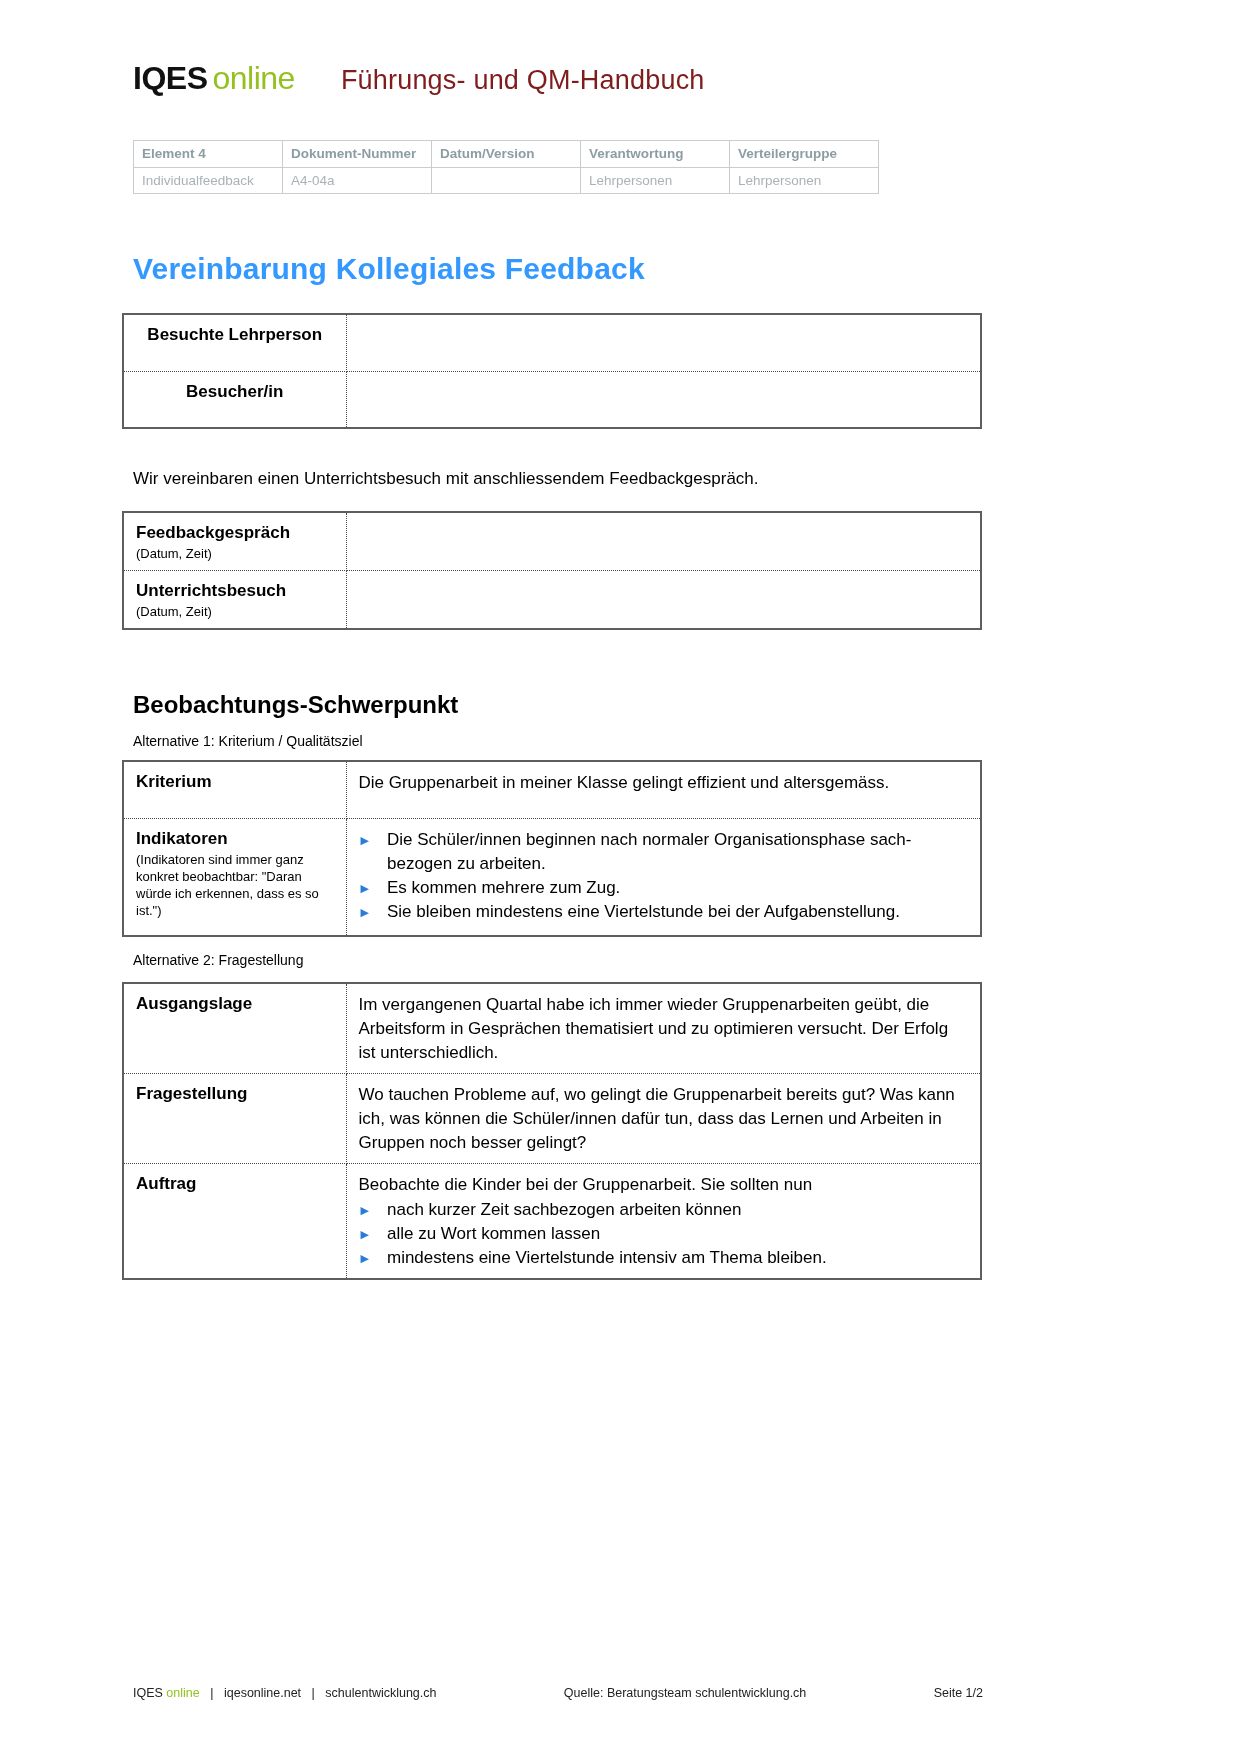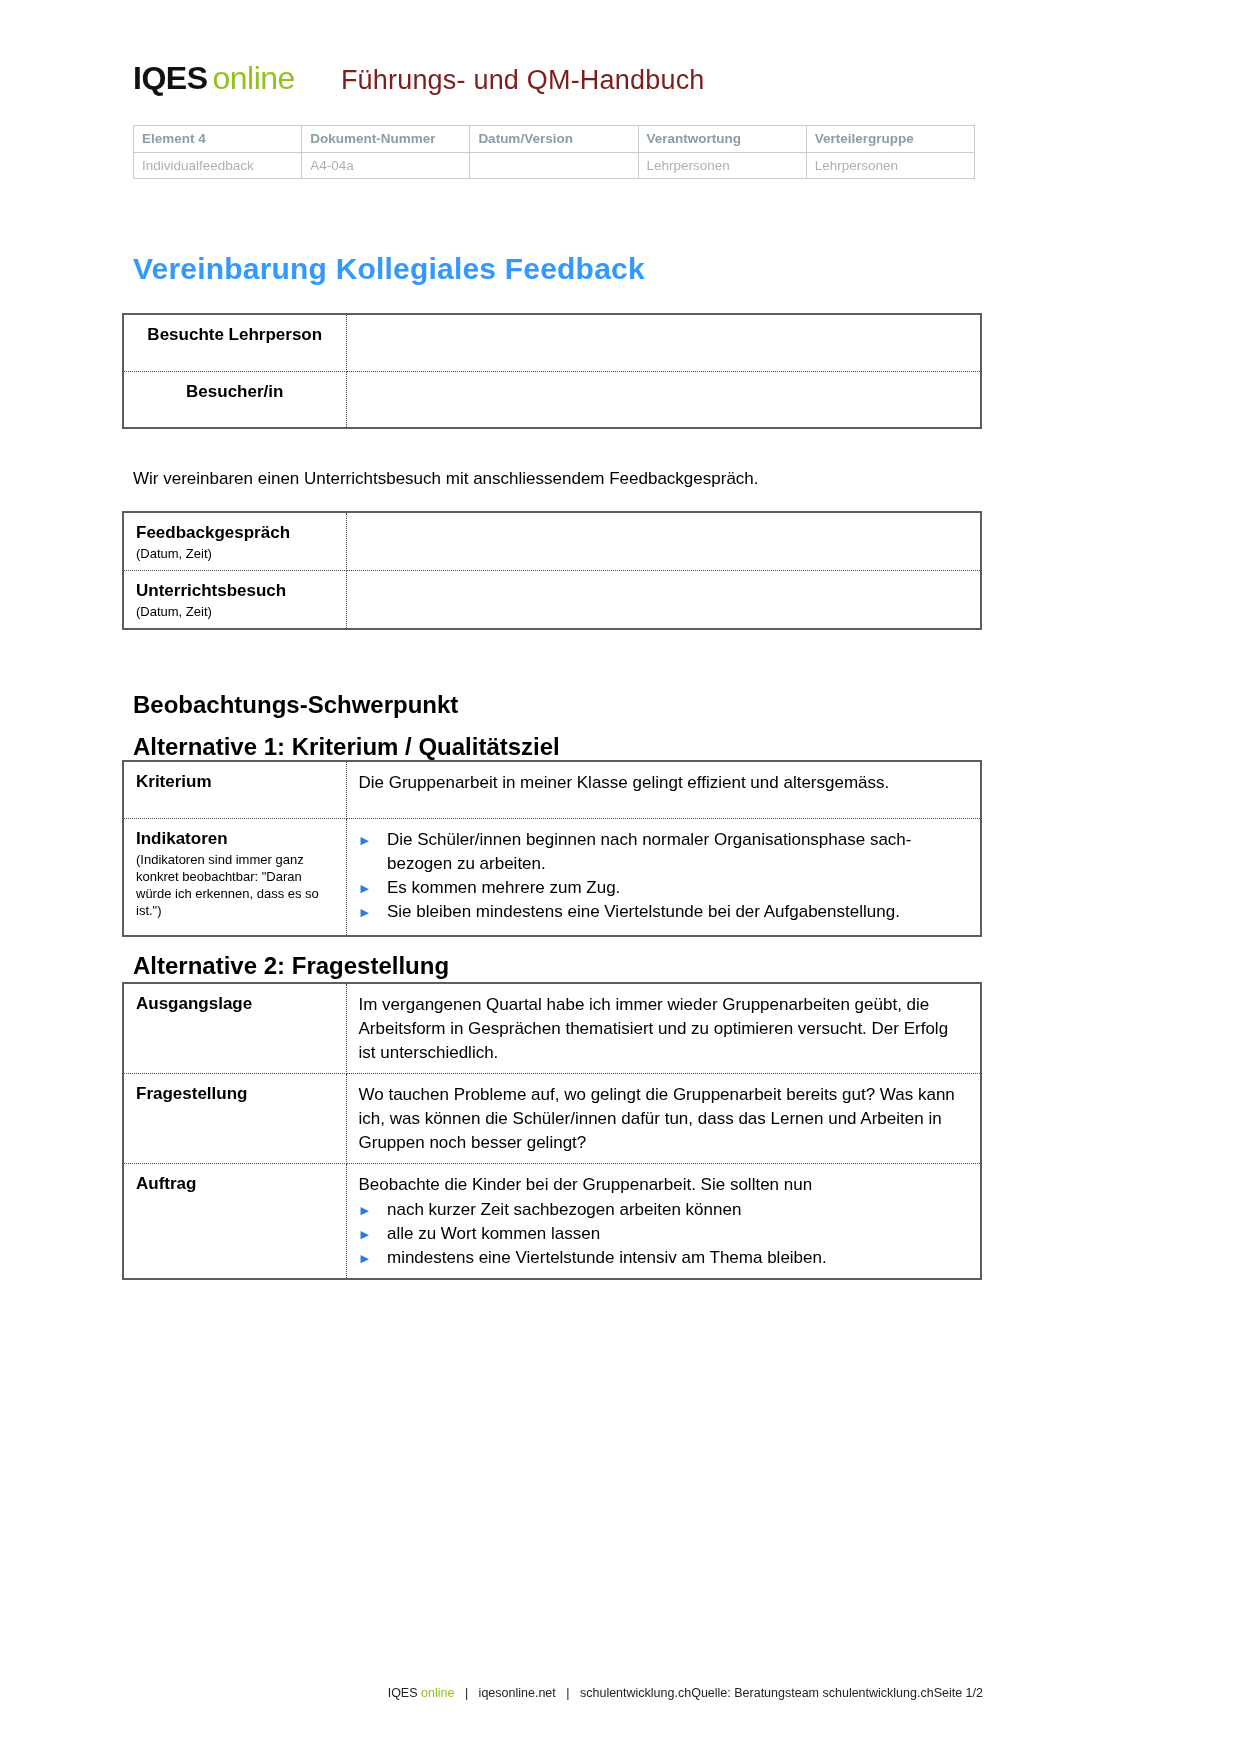--- a/index.html
+++ b/index.html
@@ -18,21 +18,21 @@
     position: absolute; top: 60px; left: 133px;
     display: flex; align-items: baseline;
   }
   .logo { white-space: nowrap; letter-spacing: -0.5px; }
   .logo-iqes { font-size: 32px; font-weight: 800; color: #111111; }
   .logo-online { font-size: 32px; font-weight: 400; color: #95C11F; margin-left: 5px; }
   .handbook-title { font-size: 27px; font-weight: 400; color: #7f1d1d; margin-left: 46px; letter-spacing: 0.2px; }
 
   
   .meta-table {
-    position: absolute; top: 125px; left: 133px; width: 842px;
+    position: absolute; top: 140px; left: 133px; width: 746px;
     border-collapse: collapse; table-layout: fixed;
     font-size: 13.5px;
   }
   .meta-table td {
     border: 1px solid #C9CDCF;
     padding: 4px 8px 5px 8px;
     overflow: hidden; white-space: nowrap;
   }
   .meta-table tr.meta-head td { color: #8C9DA3; font-weight: 700; height: 27px; }
   .meta-table tr.meta-vals td { color: #A9B3B6; font-weight: 400; height: 26px; }
@@ -67,21 +67,21 @@
     font-size: 17px; color: #000;
   }
 
   
   .section-heading {
     position: absolute; top: 691px; left: 133px;
     font-size: 24px; font-weight: 700; color: #000;
   }
   .sub-heading {
     position: absolute; left: 133px;
-    font-size: 24px; font-weight: 700; color: #000;
+    font-size: 14px; font-weight: 400; color: #000;
   }
   .h-alt1 { top: 733px; }
   .h-alt2 { top: 952px; }
 
   .t-alt1 { top: 760px; }
   .t-alt1 tr.r-kriterium td { height: 57px; }
   .t-alt1 tr.r-indika  td { height: 118px; }
   .t-alt2 { top: 982px; }
   .t-alt2 tr.r-ausgang td { height: 82px; }
   .t-alt2 tr.r-frage   td { height: 82px; }
@@ -95,21 +95,21 @@
     color: #2B7CD9; font-size: 11px; line-height: 24px;
     margin-right: 18px; margin-left: 2px;
     transform: translateY(-0.5px);
   }
   .btext { flex: 1 1 auto; line-height: 24px; color: #000; }
   .auftrag-intro { line-height: 24px; margin-bottom: 1px; color: #000; }
 
   
   .footer {
     position: absolute; top: 1686px; left: 133px; width: 850px;
-    display: flex; justify-content: flex-end; align-items: baseline;
+    display: flex; justify-content: space-between; align-items: baseline;
     font-size: 12.5px; color: #222222;
   }
   .footer .green { color: #95C11F; }
   .footer .sep { margin: 0 7px; color: #222; }
   .footer-left  { white-space: nowrap; }
   .footer-mid   { white-space: nowrap; }
   .footer-right { white-space: nowrap; }
 </style>
 </head>
 <body>

